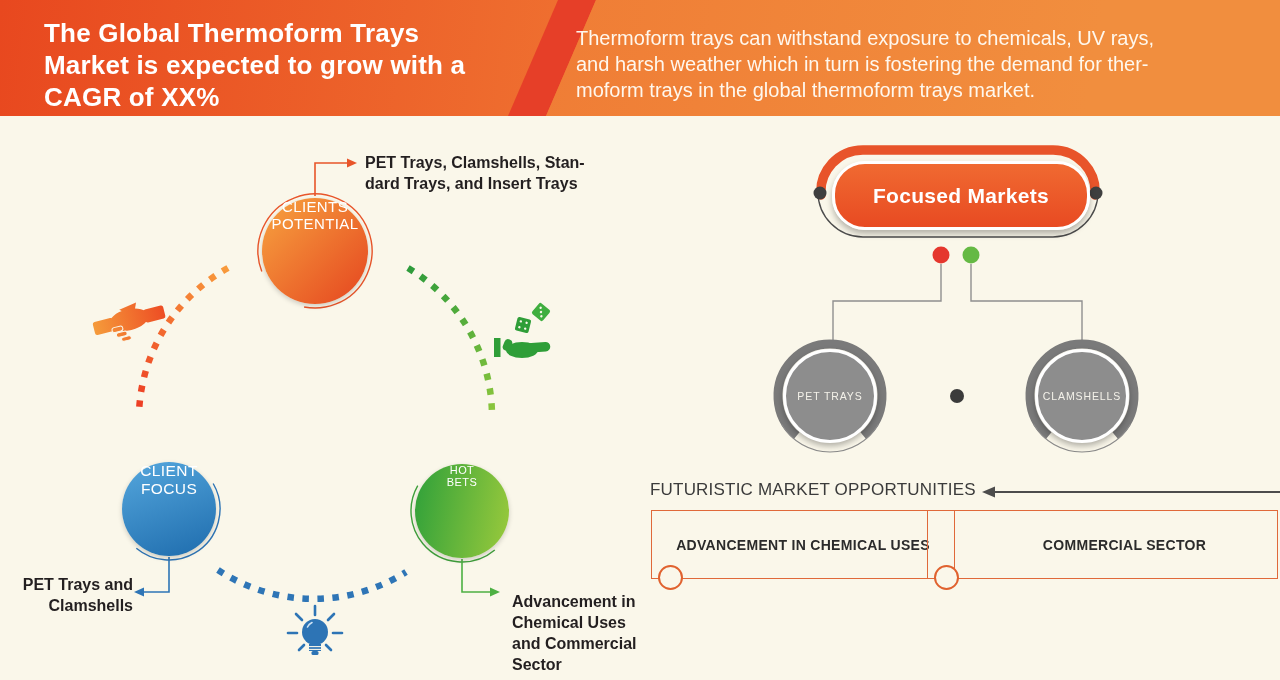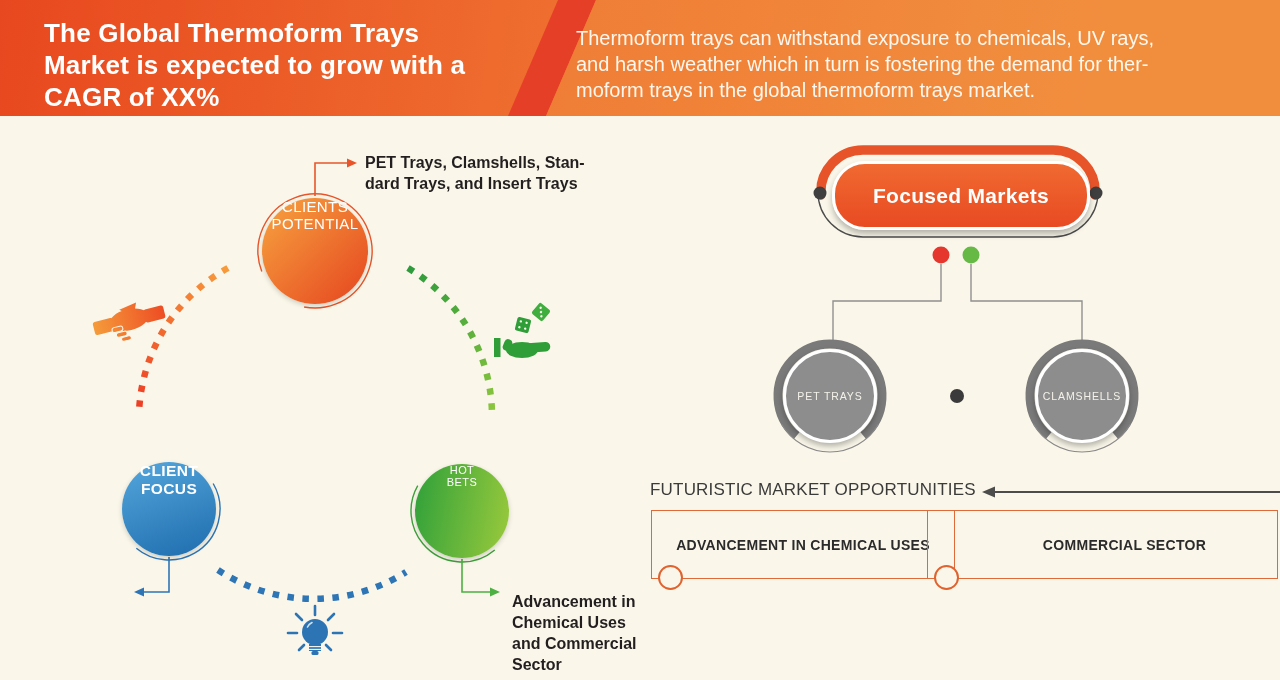--- a/index.html
+++ b/index.html
@@ -26,21 +26,21 @@
   .node-label{white-space:pre-line;text-align:center;}
 
   
   .cycle-node{border-radius:50%;display:flex;justify-content:center;
           color:#fff;z-index:2;box-shadow:0 2px 5px rgba(0,0,0,.18);}
   .node-cp{left:262px;top:198px;width:106px;height:106px;
           background:linear-gradient(135deg,#f7a440 0%,#e5451f 100%);
           font-size:15px;letter-spacing:.4px;}
   .node-cf{left:122px;top:462px;width:94px;height:94px;
           background:linear-gradient(160deg,#55a7dd 0%,#1e6cad 100%);
-          font-size:15.5px;letter-spacing:.4px;font-weight:bold;}
+          font-size:15.5px;letter-spacing:.4px;}
   .node-hb{left:415px;top:464px;width:94px;height:94px;
           background:linear-gradient(100deg,#2ea03a 0%,#9bca3c 100%);
           font-size:11px;letter-spacing:.4px;}
 
   .callout{color:#231f20;font-size:16px;line-height:1.32;white-space:pre-line;z-index:2;font-weight:bold;}
   .callout-cp{left:365px;top:152px;width:230px;}
   .callout-cf{left:18px;top:574px;width:115px;text-align:right;}
   .callout-hb{left:512px;top:543px;width:135px;margin-top:48px;}
 
   
@@ -203,20 +203,22 @@
     <div class="node-label">CLIENT
 FOCUS</div>
   </div>
   <div class="abs cycle-node node-hb">
     <div class="node-label">HOT
 BETS</div>
   </div>
 
   <div class="abs callout callout-cp">PET Trays, Clamshells, Stan-
 dard Trays, and Insert Trays</div>
+  <div class="abs callout callout-cf">PET Trays and
+Clamshells</div>
   <div class="abs callout callout-hb">Advancement in
 Chemical Uses
 and Commercial
 Sector</div>
 
   <div class="abs pill">
     <span>Focused Markets</span>
   </div>
   <div class="abs gray-node gn-pet">
     <span>PET TRAYS</span>

